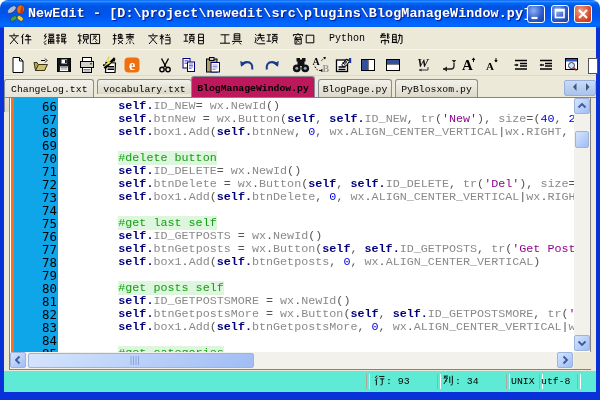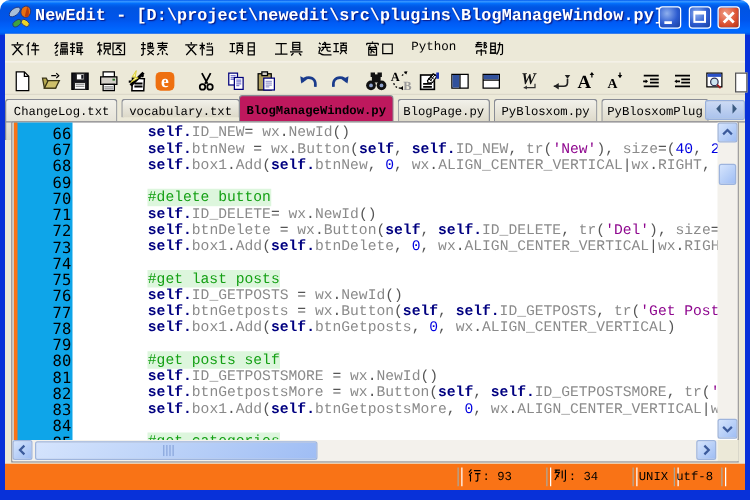--- a/index.html
+++ b/index.html
@@ -47,21 +47,21 @@
 #code .n{color:#0000e0;}
 #code .o{color:#555555;}
 
 .sbtn{position:absolute;box-sizing:border-box;border:1px solid #9db4dd;border-radius:2px;
  background:linear-gradient(135deg,#d5e4fd 0%,#bad1f8 50%,#9fbdf4 100%);}
 #vscroll{left:564px;top:0px;width:16px;height:253px;background:#f3f1ec;}
 #vthumb{left:1px;top:33px;width:14px;height:17px;}
 #hscroll{left:0px;top:254px;width:564px;height:17px;background:#f3f1ec;}
 #hthumb{left:18px;top:1px;width:226px;height:15px;}
 
-#status{left:4px;top:371px;width:592px;height:21px;background:#f97316;
+#status{left:4px;top:371px;width:592px;height:21px;background:#5eead4;
  font:9.8px "Liberation Mono",monospace;color:#000;}
 .sep{position:absolute;top:3px;width:2px;height:15px;
  border-left:1px solid #aca899;border-right:1px solid #fff;}
 
 .cjk{display:inline-block;vertical-align:top;}
 </style>
 </head>
 <body>
 <div class="abs" id="corners"></div>
 <div class="abs" id="frameL"></div>
@@ -398,21 +398,20 @@
 <path d="M10.7 11.7 13.5 14.5" stroke="#a02020" stroke-width="1.6"></path>
     </svg>
 <div class="abs" style="left:584px;top:8px;width:8px;height:14px;background:#fff;border:1px solid #555;"></div>
 </div>
 <div class="abs" id="tabbar">
 <div class="tab" style="left:0.3px;top:3px;width:90px;height:33px;line-height:19px;">ChangeLog.txt</div>
 <div class="tab" style="left:93.0px;top:3px;width:95px;height:15px;line-height:19px;">vocabulary.txt</div>
 <div class="tab active" style="left:187.0px;top:0px;width:124px;height:22px;line-height:24px;">BlogManageWindow.py</div>
 <div class="tab" style="left:391.0px;top:3px;width:83px;height:19px;line-height:19px;">PyBlosxom.py</div>
 <div class="tab" style="left:314.0px;top:3px;width:74px;height:19px;line-height:19px;">BlogPage.py</div>
-<div class="tab" style="left:477.0px;top:3px;width:86px;height:19px;line-height:19px;">PyBlosxomPlug</div>
 <div class="abs" style="left:560px;top:4px;width:30px;height:14px;background:linear-gradient(180deg,#ccdaf4,#aac2ec);border:1px solid #98b0dc;border-radius:2px;"></div>
     <svg class="abs" style="left:562px;top:4px;" width="28" height="14" viewBox="0 0 28 14">
       <path d="M10.5 3 7 7l3.5 4z" fill="#3b5a80"></path>
       <path d="M20 3l3.5 4L20 11z" fill="#3b5a80"></path>
     </svg>
 <div class="abs" style="left:0;top:21px;width:592px;height:1px;background:#898c95;"></div>
 </div>
 <div class="abs" id="editor">
 <div class="abs" id="gutter">
       <pre id="gpre" style="margin:0 1px 0 0;">66
@@ -439,21 +438,21 @@
 <div class="abs" id="code">
       <pre>        <span class="k">self.</span>ID_NEW<span class="o">=</span> wx<span class="o">.</span>NewId<span class="o">()</span>
         <span class="k">self.</span>btnNew <span class="o">=</span> wx<span class="o">.</span>Button<span class="o">(</span><span class="k">self</span><span class="o">,</span> <span class="k">self.</span>ID_NEW<span class="o">,</span> tr<span class="o">(</span><span class="s">'New'</span><span class="o">),</span> size<span class="o">=(</span><span class="n">40</span><span class="o">,</span> <span class="n">2</span>
         <span class="k">self.</span>box1<span class="o">.</span>Add<span class="o">(</span><span class="k">self.</span>btnNew<span class="o">,</span> <span class="n">0</span><span class="o">,</span> wx<span class="o">.</span>ALIGN_CENTER_VERTICAL<span class="o">|</span>wx<span class="o">.</span>RIGHT<span class="o">,</span>
 
         <span class="c">#delete button</span>
         <span class="k">self.</span>ID_DELETE<span class="o">=</span> wx<span class="o">.</span>NewId<span class="o">()</span>
         <span class="k">self.</span>btnDelete <span class="o">=</span> wx<span class="o">.</span>Button<span class="o">(</span><span class="k">self</span><span class="o">,</span> <span class="k">self.</span>ID_DELETE<span class="o">,</span> tr<span class="o">(</span><span class="s">'Del'</span><span class="o">),</span> size<span class="o">=</span>
         <span class="k">self.</span>box1<span class="o">.</span>Add<span class="o">(</span><span class="k">self.</span>btnDelete<span class="o">,</span> <span class="n">0</span><span class="o">,</span> wx<span class="o">.</span>ALIGN_CENTER_VERTICAL<span class="o">|</span>wx<span class="o">.</span>RIGH
 
-        <span class="c">#get last posts</span>
+        <span class="c">#get last self</span>
         <span class="k">self.</span>ID_GETPOSTS <span class="o">=</span> wx<span class="o">.</span>NewId<span class="o">()</span>
         <span class="k">self.</span>btnGetposts <span class="o">=</span> wx<span class="o">.</span>Button<span class="o">(</span><span class="k">self</span><span class="o">,</span> <span class="k">self.</span>ID_GETPOSTS<span class="o">,</span> tr<span class="o">(</span><span class="s">'Get Post</span>
         <span class="k">self.</span>box1<span class="o">.</span>Add<span class="o">(</span><span class="k">self.</span>btnGetposts<span class="o">,</span> <span class="n">0</span><span class="o">,</span> wx<span class="o">.</span>ALIGN_CENTER_VERTICAL<span class="o">)</span>
 
         <span class="c">#get posts self</span>
         <span class="k">self.</span>ID_GETPOSTSMORE <span class="o">=</span> wx<span class="o">.</span>NewId<span class="o">()</span>
         <span class="k">self.</span>btnGetpostsMore <span class="o">=</span> wx<span class="o">.</span>Button<span class="o">(</span><span class="k">self</span><span class="o">,</span> <span class="k">self.</span>ID_GETPOSTSMORE<span class="o">,</span> tr<span class="o">(</span><span class="s">'</span>
         <span class="k">self.</span>box1<span class="o">.</span>Add<span class="o">(</span><span class="k">self.</span>btnGetpostsMore<span class="o">,</span> <span class="n">0</span><span class="o">,</span> wx<span class="o">.</span>ALIGN_CENTER_VERTICAL<span class="o">|</span>w
 
         <span class="c">#get categories</span></pre>

